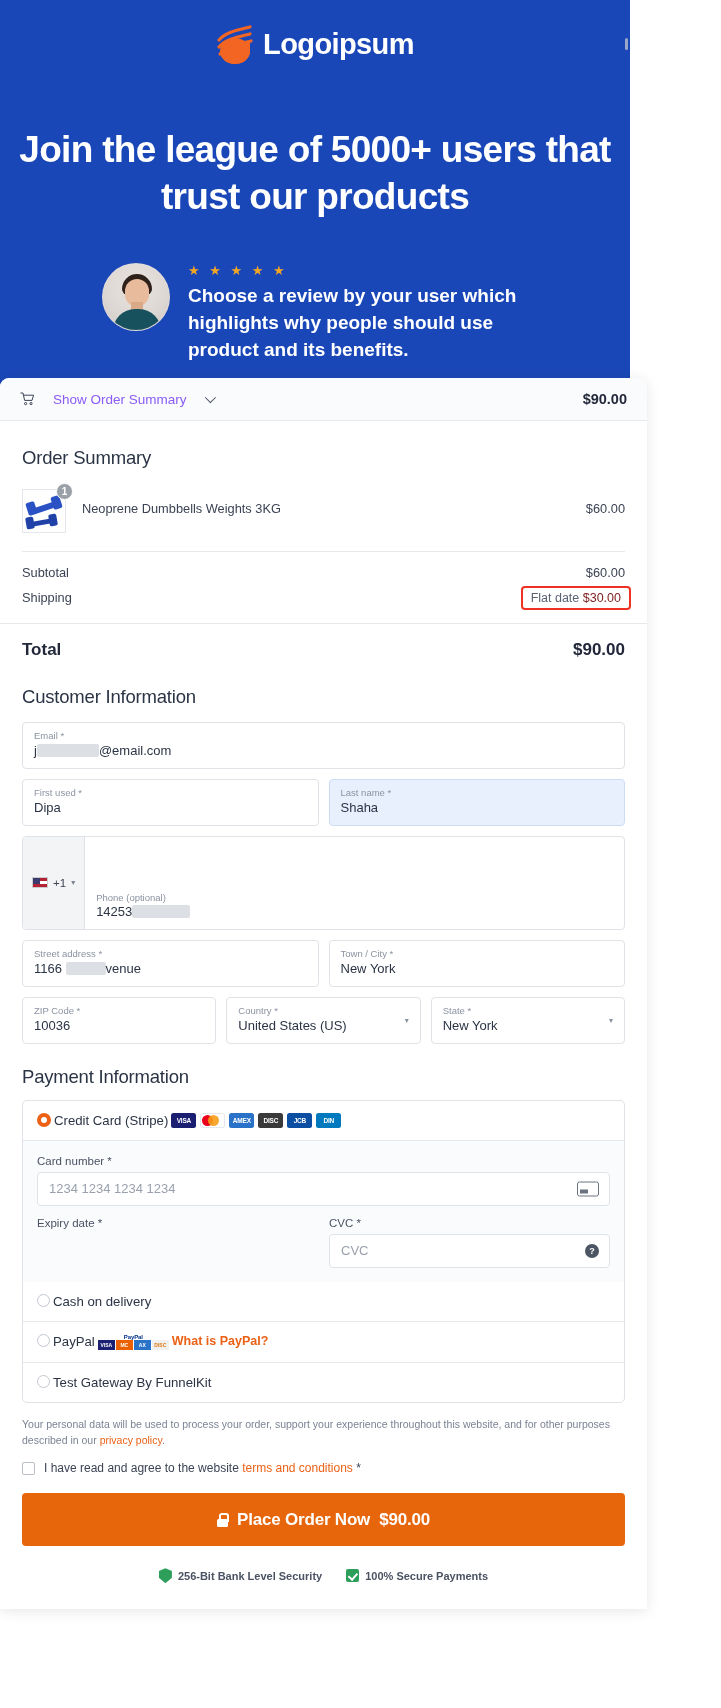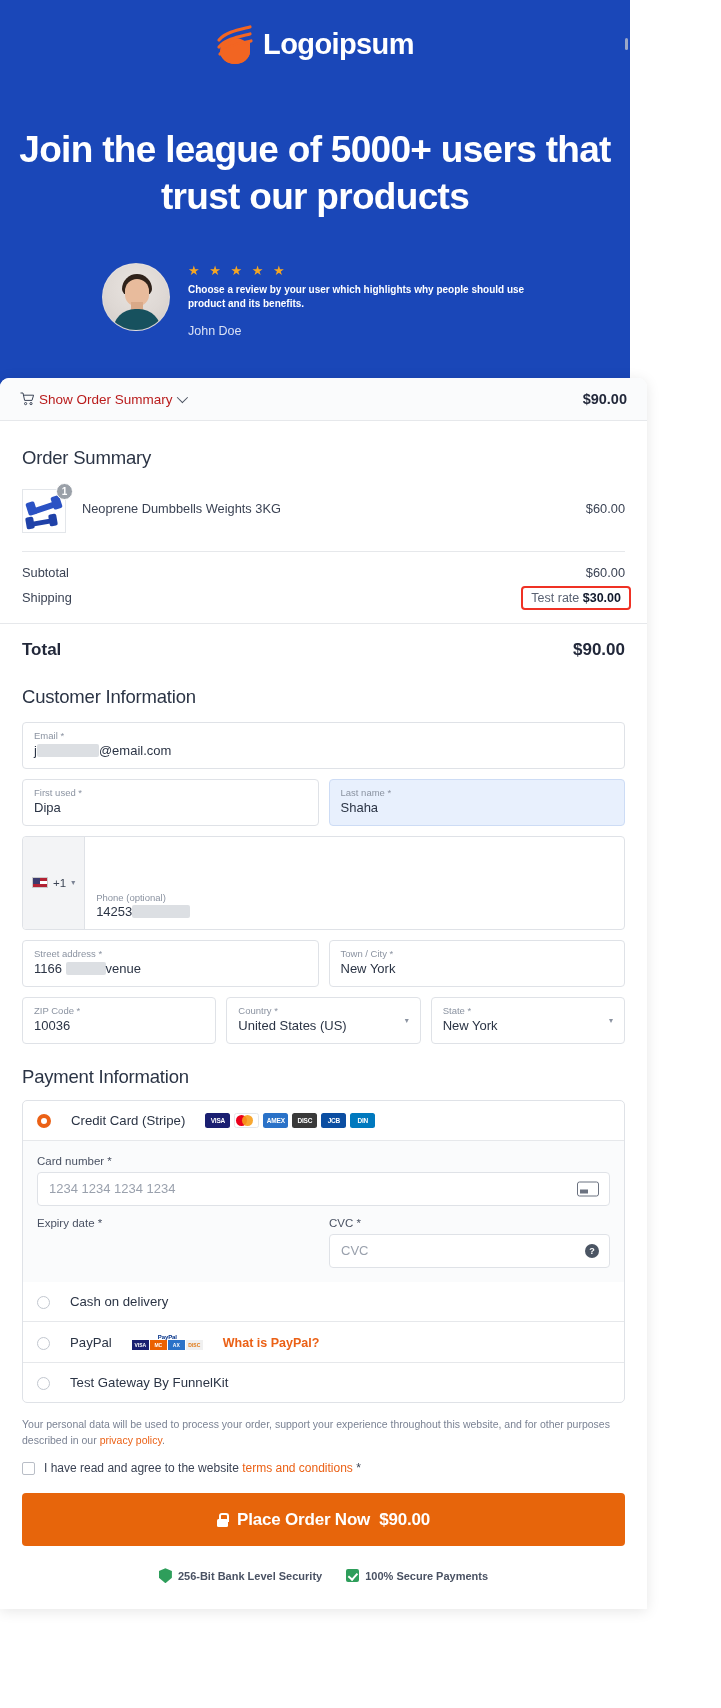--- a/index.html
+++ b/index.html
@@ -46,42 +46,42 @@
     background: radial-gradient(circle at 50% 34%, #e9e4e0 0%, #ded8d4 55%, #cfc9c5 100%);
     position: relative; overflow: hidden;
     border: 1px solid rgba(255,255,255,.18);
   }
   .av-hair { position:absolute; left:19px; top:10px; width:30px; height:21px; background:#2e2119; border-radius:15px 15px 6px 6px; }
   .av-face { position:absolute; left:22px; top:15px; width:24px; height:27px; background:#e8bb9c; border-radius:12px 12px 11px 11px; }
   .av-body { position:absolute; left:10px; top:45px; width:48px; height:28px; background:#17515e; border-radius:22px 22px 0 0; }
   .av-neck { position:absolute; left:28px; top:38px; width:12px; height:10px; background:#d9a988; }
   .t-right { max-width: 340px; }
   .stars { color:#f5a623; font-size: 13px; letter-spacing: 3px; margin-bottom: 5px; }
-  .t-quote { color:#fff; font-size: 10px; font-weight: 700; line-height: 1.42; }
+  .t-quote { color:#fff; font-size: 19px; font-weight: 700; line-height: 1.42; }
   .t-name { color:#d9e1f5; font-size: 12.5px; margin-top: 13px; }
 
   
   .checkout {
     position: relative;
     width: 647px;
     margin: 0 auto;
     background: #ffffff;
     border-radius: 9px 9px 0 0;
     box-shadow: 0 2px 14px rgba(0,0,0,.10);
     margin-top: -22px;
     overflow: visible;
   }
   .summary-bar {
     display:flex; align-items:center; justify-content:space-between;
     background: #fafbfc;
     border-bottom: 1px solid #e6e8eb;
     border-radius: 9px 9px 0 0;
     padding: 13px 20px;
   }
-  .sb-left { display:flex; align-items:center; gap:4px; font-size: 13.5px; color:#b91c1c; cursor:pointer;}
+  .sb-left { display:flex; align-items:center; gap:18px; font-size: 13.5px; color:#8b5cf6; cursor:pointer;}
   .cart-ico { width:15px; height:14px; position:relative; display:inline-block; }
   .chev { display:inline-block; width:8px; height:8px; border-right:1.6px solid #4a5160; border-bottom:1.6px solid #4a5160; transform: rotate(45deg) translateY(-2px); }
   .sb-total { font-size: 14.5px; font-weight: 700; color:#22283a; }
 
   .pad { padding: 0 22px; }
   .h-section { font-size: 18.5px; font-weight: 400; color:#2b3445; margin: 26px 0 0; letter-spacing:-0.2px;}
   .h-section.tight { margin-top: 22px; }
 
   .item-row { display:flex; align-items:flex-start; gap:16px; padding: 20px 0 18px; }
   .thumb { position:relative; width:44px; height:44px; flex:0 0 44px; border:1px solid #e3e6ea; background:#fff; overflow:visible;}
@@ -93,21 +93,21 @@
   }
   .item-name { font-size: 12.8px; color:#3b4354; flex:1; padding-top: 12px;}
   .item-price { font-size: 12.8px; color:#3b4354; padding-top: 12px;}
 
   .tot-line { display:flex; justify-content:space-between; font-size: 12.8px; color:#3b4354; padding: 5px 0; }
   .divider { height:1px; background:#e6e8eb; }
   .ship-pill {
     border: 2px solid #ef3124; border-radius: 4px; padding: 3px 8px;
     font-size: 12.5px; color:#5a6273; margin: -4px -6px;
   }
-  .ship-pill b { color:#0f172a; font-weight:700; }
+  .ship-pill b { color:#7f1d1d; font-weight:400; }
 
   .grand { display:flex; justify-content:space-between; align-items:center; padding: 16px 0 4px; }
   .grand-l { font-size: 17px; font-weight:700; color:#22283a; }
   .grand-r { font-size: 17px; font-weight:700; color:#22283a; }
 
   
   .form { margin-top: 14px; }
   .row { display:flex; gap: 10px; margin-bottom: 10px; }
   .field {
     position: relative;
@@ -131,21 +131,21 @@
   }
   .flag { width:16px; height:11px; background: linear-gradient(#b22234 0 33%, #fff 33% 66%, #b22234 66%); position:relative; border:0.5px solid #ccc;}
   .flag:before{content:"";position:absolute;left:0;top:0;width:7px;height:6px;background:#3c3b6e;}
   .caret-sm { font-size:8px; color:#7b8394; }
   .phone-body { padding: 7px 11px 8px; flex:1;margin-top:48px; }
 
   .sel-caret { position:absolute; right:11px; top:50%; transform:translateY(-50%); font-size:8px; color:#8b93a1; }
 
   
   .pay-box { border:1px solid #dfe2e7; border-radius:5px; margin-top: 12px; overflow:hidden; }
-  .pay-opt { display:flex; align-items:flex-end; gap:20px; padding: 12px 14px; font-size:13.2px; color:#2b3445; }
+  .pay-opt { display:flex; align-items:flex-start; gap:3px; padding: 12px 14px; font-size:13.2px; color:#2b3445; }
   .pay-opt + .pay-opt { border-top: 1px solid #e6e8eb; }
   .radio { width:13px; height:13px; border-radius:50%; border:1.4px solid #c2c7cf; flex:0 0 13px; }
   .radio.sel { border: 4px solid #eb6116; width:14px; height:14px; flex:0 0 14px; background:#fff;}
   .cards { display:flex; gap:4px; align-items:center; }
   .card-ico { height:15px; width:25px; border-radius:2.5px; display:flex; align-items:center; justify-content:center; font-size:6.5px; font-weight:800; color:#fff; letter-spacing:-0.2px; }
   .c-visa{background:#1a1f71;} .c-mc{background:#222;} .c-amex{background:#2a72c8;}
   .c-disc{background:#3a3a3a;} .c-jcb{background:#0b4ea2;} .c-din{background:#0079be;}
   .mc-dots{position:relative;width:22px;height:13px;}
   .mc-dots i{position:absolute;top:1px;width:11px;height:11px;border-radius:50%;}
   .mc-dots i:nth-child(1){left:0;background:#eb001b;}
@@ -271,21 +271,21 @@
       <div class="divider"></div>
 
       <div style="padding:8px 0 2px;">
         <div class="tot-line">
           <span>Subtotal</span>
           <span>$60.00</span>
         </div>
         <div class="tot-line">
           <span>Shipping</span>
           <span class="ship-pill">
-            <span>Test rate</span>
+            <span>Flat date</span>
             <b>$30.00</b>
           </span>
         </div>
       </div>
     </div>
 
     <div class="divider" style="margin-top:10px;"></div>
 
     <div class="pad">
       <div class="grand">

